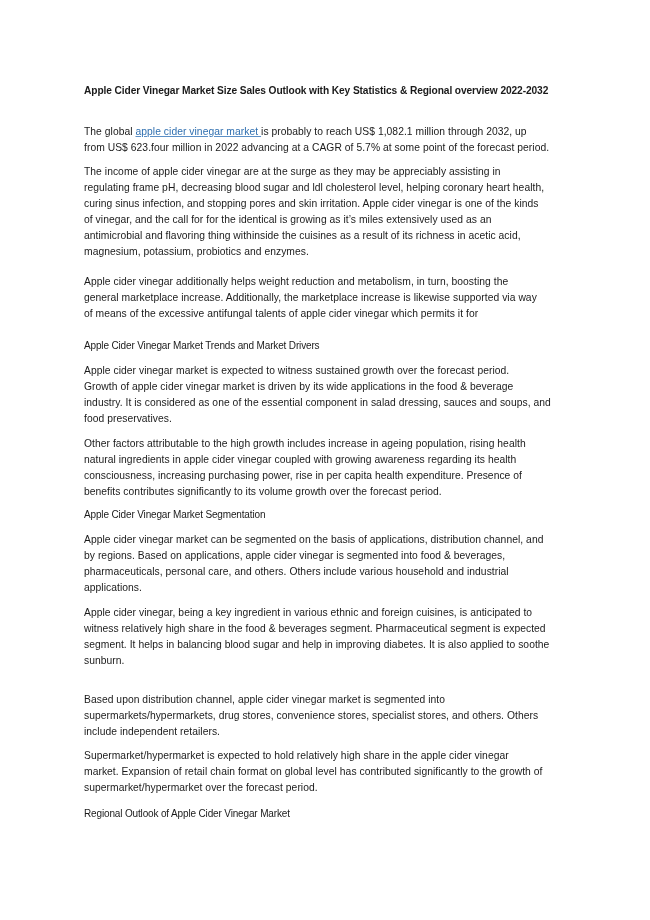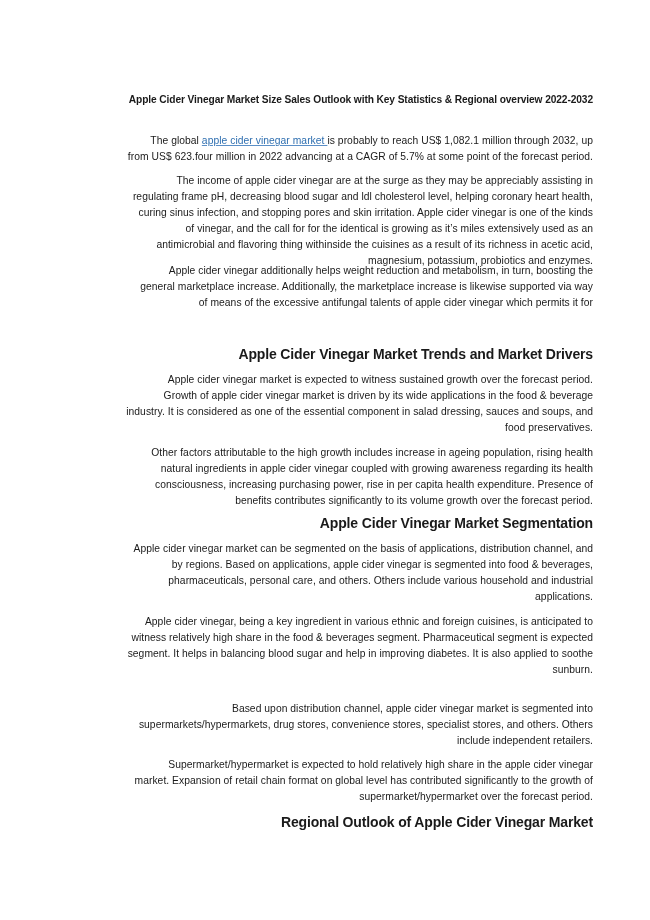--- a/index.html
+++ b/index.html
@@ -23,33 +23,32 @@
       height: 920px;
       background: #ffffff;
     }
     .block {
       position: absolute;
       left: 80px;
       width: 500px;
       font-size: 10.3px;
       line-height: 15.9px;
       letter-spacing: 0.05px;
-      margin: 13px;
+      margin: 4px;
       white-space: nowrap;
-      text-align: right;
     }
     .block .ln { display: block; }
     .title {
       font-weight: bold;
       font-size: 10.2px;
       letter-spacing: -0.1px;
     }
     .heading {
-      font-weight: bold;
-      font-size: 14px;
+      font-weight: normal;
+      font-size: 10px;
       letter-spacing: -0.15px;
     }
     a.doc-link {
       color: #2f6fb0;
       text-decoration: underline;
       text-decoration-color: #5b8fc7;
     }
   </style>
 </head>
 <body>
@@ -65,21 +64,21 @@
 
   <p class="block" style="top:160px;">
     <span class="ln">The income of apple cider vinegar are at the surge as they may be appreciably assisting in</span>
     <span class="ln">regulating frame pH, decreasing blood sugar and ldl cholesterol level, helping coronary heart health,</span>
     <span class="ln">curing sinus infection, and stopping pores and skin irritation. Apple cider vinegar is one of the kinds</span>
     <span class="ln">of vinegar, and the call for for the identical is growing as it’s miles extensively used as an</span>
     <span class="ln">antimicrobial and flavoring thing withinside the cuisines as a result of its richness in acetic acid,</span>
     <span class="ln">magnesium, potassium, probiotics and enzymes.</span>
   </p>
 
-  <p class="block" style="top:250px;">
+  <p class="block" style="top:270px;">
     <span class="ln">Apple cider vinegar additionally helps weight reduction and metabolism, in turn, boosting the</span>
     <span class="ln">general marketplace increase. Additionally, the marketplace increase is likewise supported via way</span>
     <span class="ln">of means of the excessive antifungal talents of apple cider vinegar which permits it for</span>
   </p>
 
   <p class="block heading" style="top:334px;">Apple Cider Vinegar Market Trends and Market Drivers</p>
 
   <p class="block" style="top:359px;">
     <span class="ln">Apple cider vinegar market is expected to witness sustained growth over the forecast period.</span>
     <span class="ln">Growth of apple cider vinegar market is driven by its wide applications in the food &amp; beverage</span>

